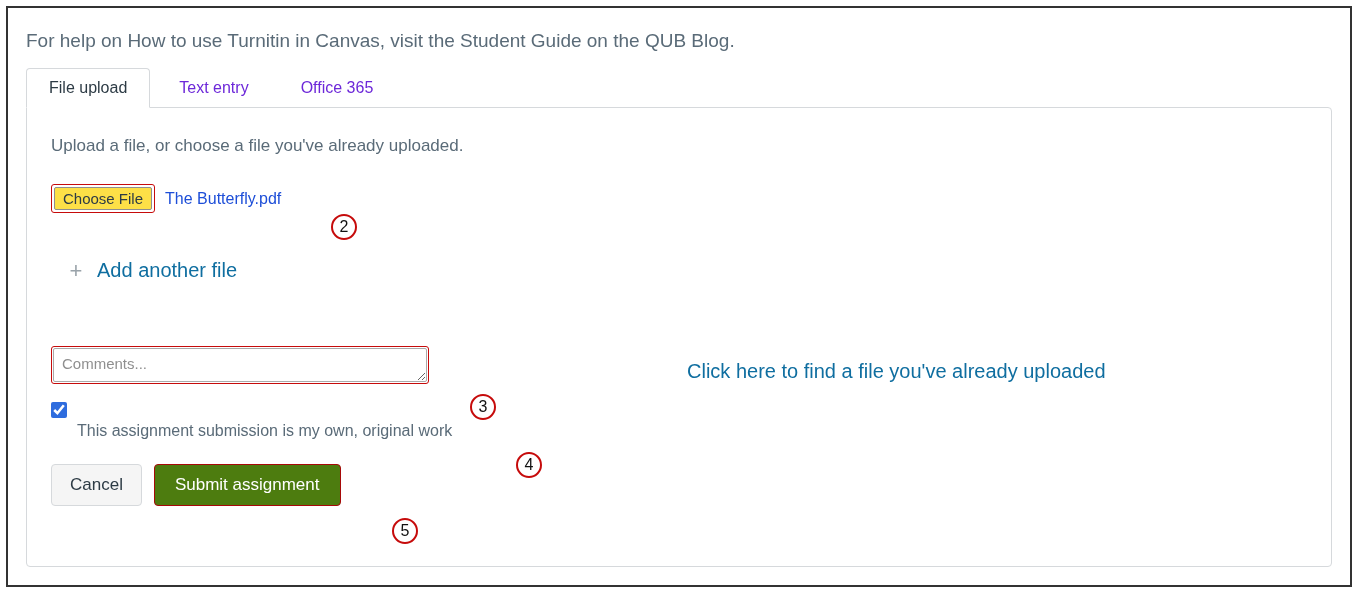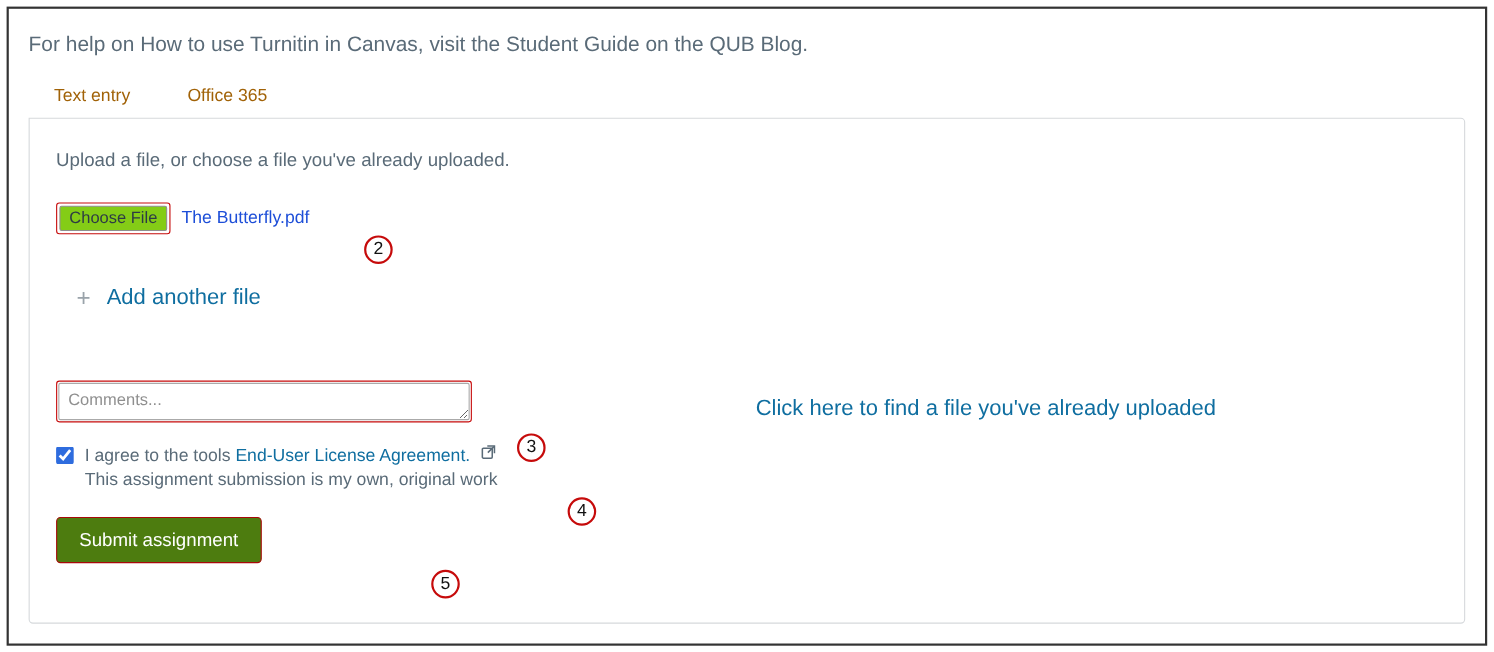--- a/index.html
+++ b/index.html
@@ -26,21 +26,21 @@
     }
     .tabs {
       display: flex;
       position: relative;
       z-index: 2;
     }
     .tab {
       padding: 10px 22px;
       font-size: 16px;
       border: 1px solid transparent;
-      color: #a16207;
+      color: #6d28d9;
       cursor: pointer;
       background: transparent;
       border-radius: 4px 4px 0 0;
       position: relative;
     }
     .tab.active {
       color: #2d3b45;
       background: #fff;
       border: 1px solid #d6d9dc;
       border-bottom-color: #fff;
@@ -68,21 +68,21 @@
     }
     .choose-wrap {
       display:inline-flex;
       padding:2px;
       border:1px solid #c60b0b;
       border-radius:3px;
     }
     .choose-btn {
       font-family: inherit;
       font-size: 15px;
-      background: #84cc16;
+      background: #fde047;
       border: 1px solid #8f8f8f;
       border-radius: 2px;
       padding: 2px 8px;
       cursor: pointer;
       color:#2d3b45;
     }
     .file-name { color: #1d4ed8; font-size: 16px; }
     .add-another {
       display: inline-flex;
       align-items: center;
@@ -196,20 +196,21 @@
     .c4 { left: 489px; top: 344px; }
     .c5 { left: 365px; top: 410px; }
   </style>
 </head>
 <body>
 
 <div class="frame">
   <div class="help-text">For help on How to use Turnitin in Canvas, visit the Student Guide on the QUB Blog.</div>
 
   <div class="tabs">
+    <div class="tab active">File upload</div>
     <div class="tab">Text entry</div>
     <div class="tab">Office 365</div>
   </div>
 
   <div class="tabpanel">
     <div class="instruction">Upload a file, or choose a file you've already uploaded.</div>
 
     <div class="file-row">
       <span class="choose-wrap">
         <button class="choose-btn">Choose File</button>
@@ -226,36 +227,26 @@
 
     <div>
       <span class="comments-wrap">
         <textarea class="comments" placeholder="Comments..." style=""></textarea>
       </span>
     </div>
 
     <div class="agree-block">
       <div class="agree-row">
         <input type="checkbox" class="chk" checked="" style="">
-        <span>
-          <span>I agree to the tools </span>
-          <span class="eula-link">End-User License Agreement.</span>
-          <span class="ext-icon">
-            <svg width="16" height="16" viewBox="0 0 16 16" fill="none" stroke="#5a6b78" stroke-width="1.4">
-              <rect x="2.5" y="4.5" width="9" height="9" rx="1"></rect>
-              <path d="M7 2.5 H13.5 V9"></path>
-              <path d="M13 3 L7.5 8.5"></path>
-            </svg>
-          </span>
-        </span>
       </div>
       <div class="sub-note">This assignment submission is my own, original work</div>
     </div>
 
     <div class="btn-row">
+      <button class="btn btn-cancel">Cancel</button>
       <button class="btn btn-submit">Submit assignment</button>
     </div>
 
     <div class="callout c2">2</div>
     <div class="callout c3">3</div>
     <div class="callout c4">4</div>
     <div class="callout c5">5</div>
   </div>
 </div>
 

